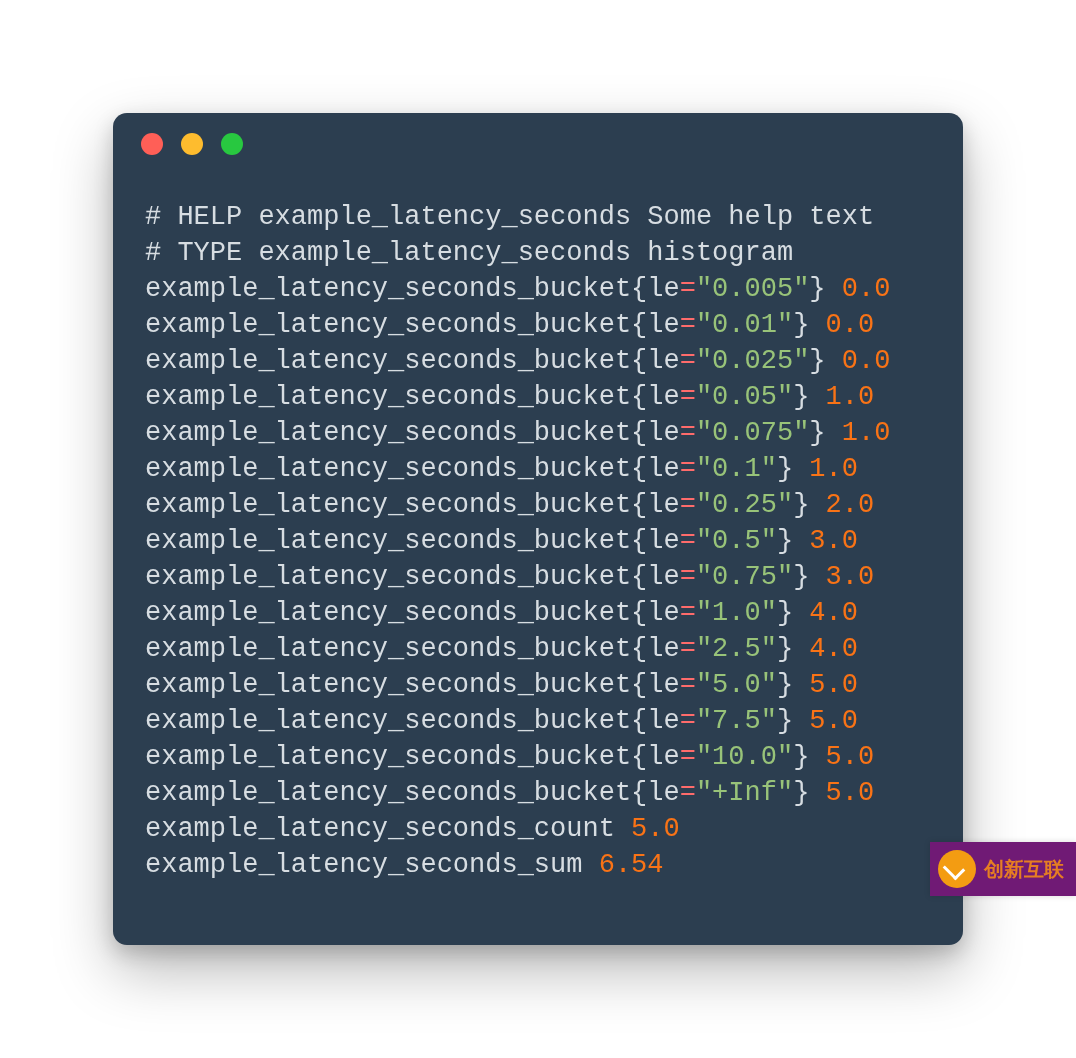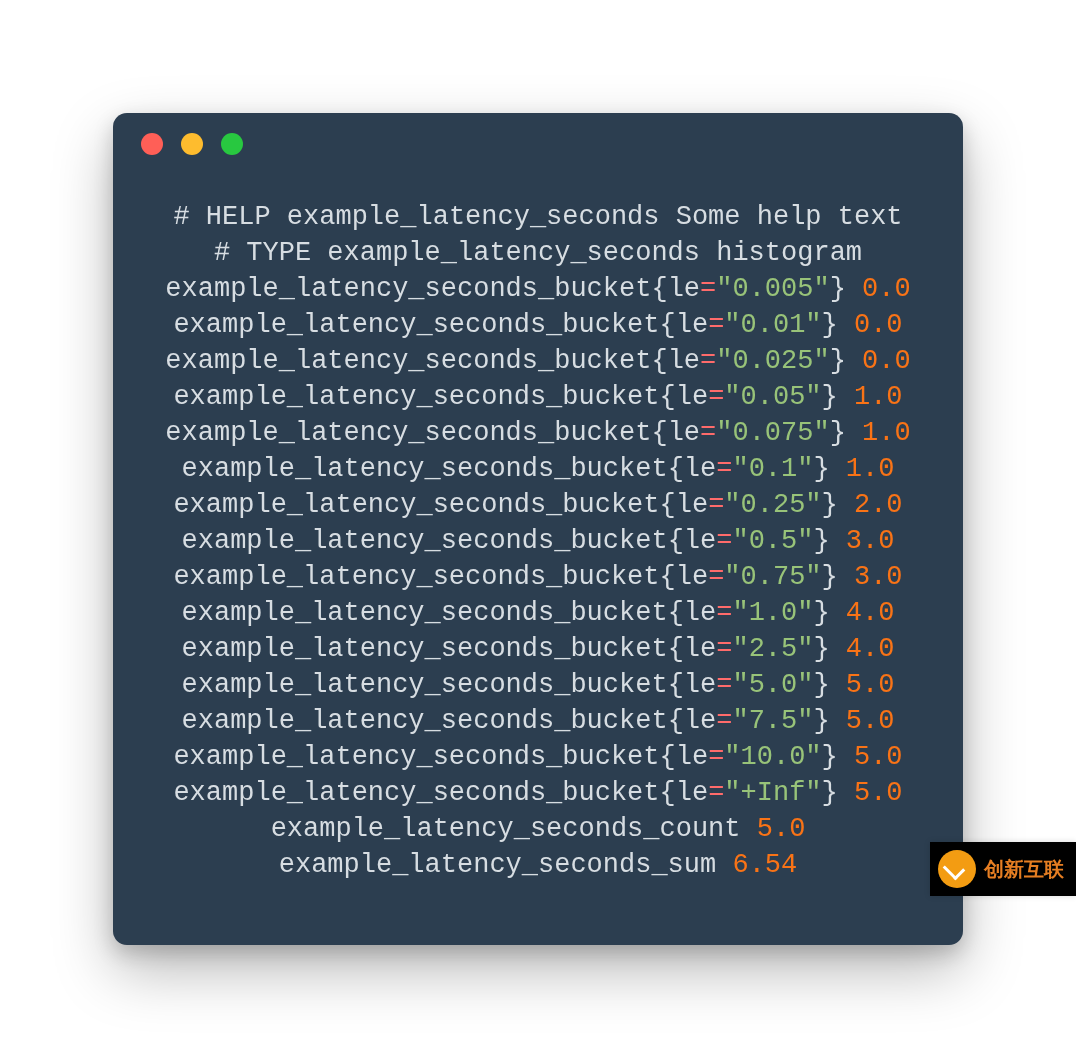--- a/index.html
+++ b/index.html
@@ -10,21 +10,20 @@
     background: #ffffff;
     font-family: ui-monospace, "SF Mono", "Menlo", "Consolas", "Liberation Mono", monospace;
     overflow: hidden;
   }
 
   .stage {
     width: 1076px;
     height: 896px;
     position: relative;
     background: #ffffff;
-    text-align: center;
   }
 
   .window {
     position: absolute;
     left: 113px;
     top: 113px;
     width: 850px;
     height: 832px;
     background: #2c3e50; 
     border-radius: 14px;
@@ -65,21 +64,21 @@
   .t-string  { color: #98c379; }   
   .t-number  { color: #f97316; }   
 
   
   .watermark {
     position: absolute;
     right: 0;
     bottom: 0;
     width: 146px;
     height: 54px;
-    background: #000000;
+    background: #701a75;
     box-shadow: 0 0 6px rgba(0,0,0,0.15);
     display: flex;
     align-items: center;
     padding: 0 10px 0 8px;
     box-sizing: border-box;
     gap: 8px;
   }
   .wm-logo {
     width: 38px;
     height: 38px;

